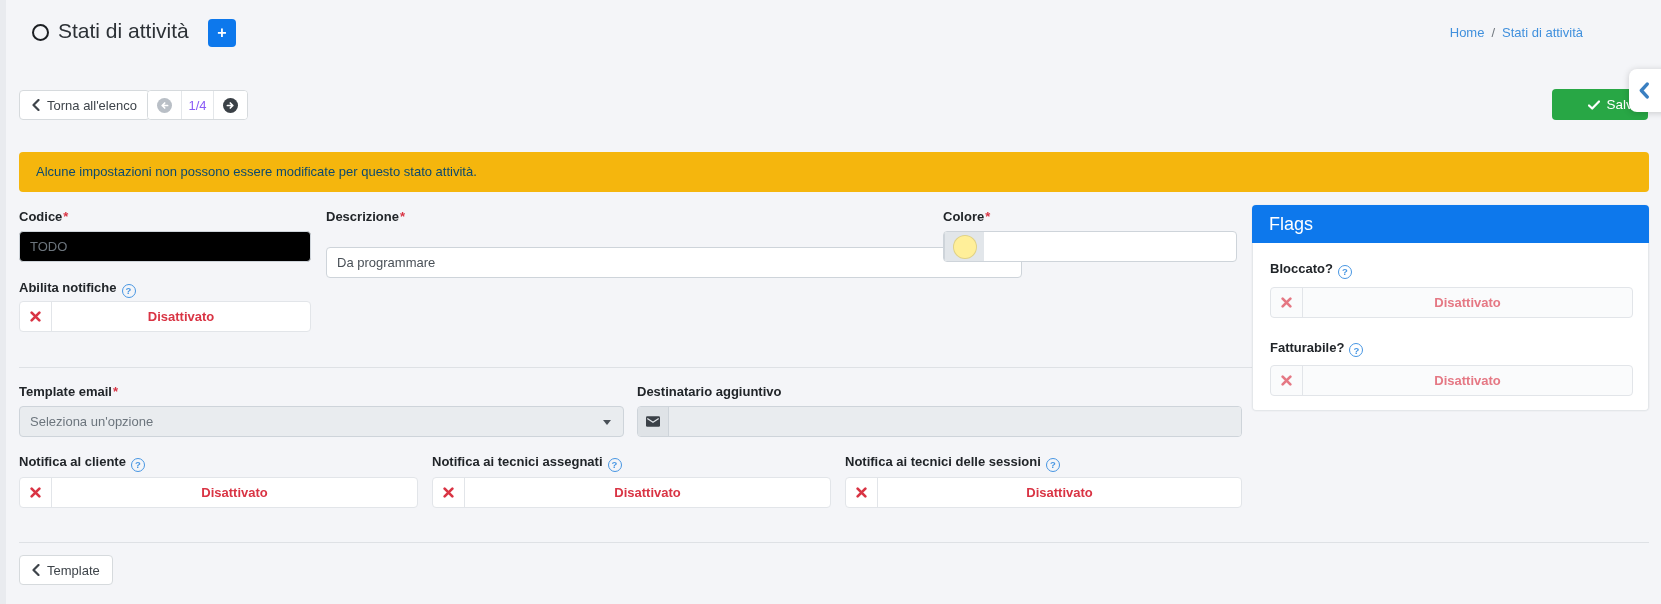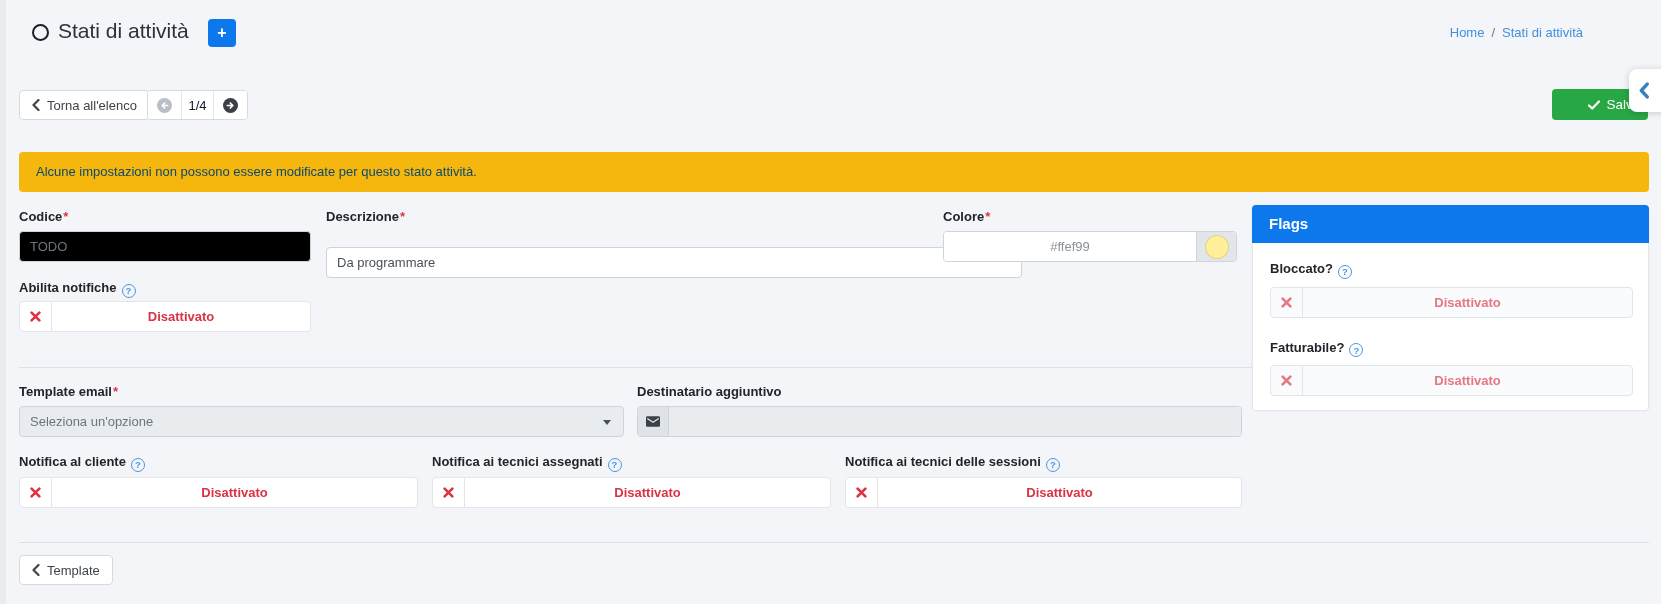--- a/index.html
+++ b/index.html
@@ -21,21 +21,21 @@
 
   
   .btn { display:inline-flex; align-items:center; gap:7px; height:30px; padding:4px 12px;
     background:#fff; border:1px solid #d6dadd; border-radius:4px; color:#3e444a; font-size:13px;
     cursor:pointer; font-family:inherit; }
   .btn-back { position:absolute; left:19px; top:90px; }
   .pager { position:absolute; left:147px; top:90px; display:flex; height:30px; background:#fff;
     border:1px solid #d6dadd; border-radius:4px; overflow:hidden; }
   .pager > * { width:33px; display:flex; align-items:center; justify-content:center; background:#fff;
     border:none; cursor:pointer; }
-  .pager .mid { border-left:1px solid #e4e7ea; border-right:1px solid #e4e7ea; color:#0f172a;
+  .pager .mid { border-left:1px solid #e4e7ea; border-right:1px solid #e4e7ea; color:#8b5cf6;
     font-size:13px; cursor:default; }
   .pager .prev { color:#b9bfc6; }
   .pager .next { color:#3a4046; }
   .btn-save { position:absolute; left:1552px; top:89px; width:96px; height:31px; border:none;
     border-radius:4px; background:var(--success,#28a745); color:#fff; font-size:13.5px;
     display:flex; align-items:center; justify-content:center; gap:7px; cursor:pointer; font-family:inherit;padding-left:28px; }
   .float-tab { position:absolute; left:1629px; top:69px; width:44px; height:43px; background:#fff;
     border-radius:8px; box-shadow:0 1px 7px rgba(0,0,0,.18); z-index:6; display:flex;
     align-items:center; justify-content:flex-start; padding-left:9px; cursor:pointer; border:none; }
 
@@ -92,22 +92,22 @@
   .toggle .x-cell { width:32px; display:flex; align-items:center; justify-content:center;
     border-right:1px solid #e2e5e9; color:var(--danger,#d93444); }
   .toggle .state { flex:1; display:flex; align-items:center; justify-content:center; font-weight:700;
     font-size:13px; color:var(--danger,#d93444); }
   .toggle.muted { background:#fafbfc; }
   .toggle.muted .x-cell, .toggle.muted .state { color:var(--danger-muted,#e57884); }
 
   
   .flags-panel { position:absolute; left:1252px; top:205px; width:397px; z-index:3;
     border-radius:4px; box-shadow:0 0 0 1px rgba(0,0,0,0.02); }
-  .flags-header { height:38px; background:var(--primary,#0d78ec); color:#fff; font-size:15px;
-    line-height:38px; padding-left:17px; border-radius:4px 4px 0 0;font-weight:bold; }
+  .flags-header { height:38px; background:var(--primary,#0d78ec); color:#fff; font-size:18px;
+    line-height:38px; padding-left:17px; border-radius:4px 4px 0 0; }
   .flags-body { background:#fff; border:1px solid #e4e7ea; border-top:none; border-radius:0 0 4px 4px;
     padding:18px 17px 14px 17px; }
   .flags-body .flags-label { font-weight:700; margin-bottom:8px; }
   .flags-body .toggle { position:relative; width:363px; }
   .flags-gap { height:22px; }
 
   .btn-footer { position:absolute; left:19px; top:555px; }
   svg { display:block; }
 </style>
 </head>
@@ -174,21 +174,20 @@
   <div class="banner">Alcune impostazioni non possono essere modificate per questo stato attività.</div>
 
   <div class="flabel l-codice"><span>Codice</span><span class="req">*</span></div>
   <input class="finput c-codice" disabled="" value="TODO" style="">
 
   <div class="flabel l-desc"><span>Descrizione</span><span class="req">*</span></div>
   <input class="finput c-desc" value="Da programmare" style="">
 
   <div class="flabel l-colore"><span>Colore</span><span class="req">*</span></div>
   <div class="colore-group">
-    <input value="#ffef99" style="">
     <div class="colore-addon">
       <div class="swatch" style="background-color: rgb(255, 239, 153);"></div>
     </div>
   </div>
 
   <div class="flabel l-abilita"><span>Abilita notifiche</span><span class="help-icon">?</span></div>
   <div class="toggle c-abilita">
     <div class="x-cell">
       <svg width="11" height="11" viewBox="0 0 10 10">
           <path d="M1.5 1.5 L8.5 8.5 M8.5 1.5 L1.5 8.5" stroke="currentColor" stroke-width="2.4" stroke-linecap="round"></path>

